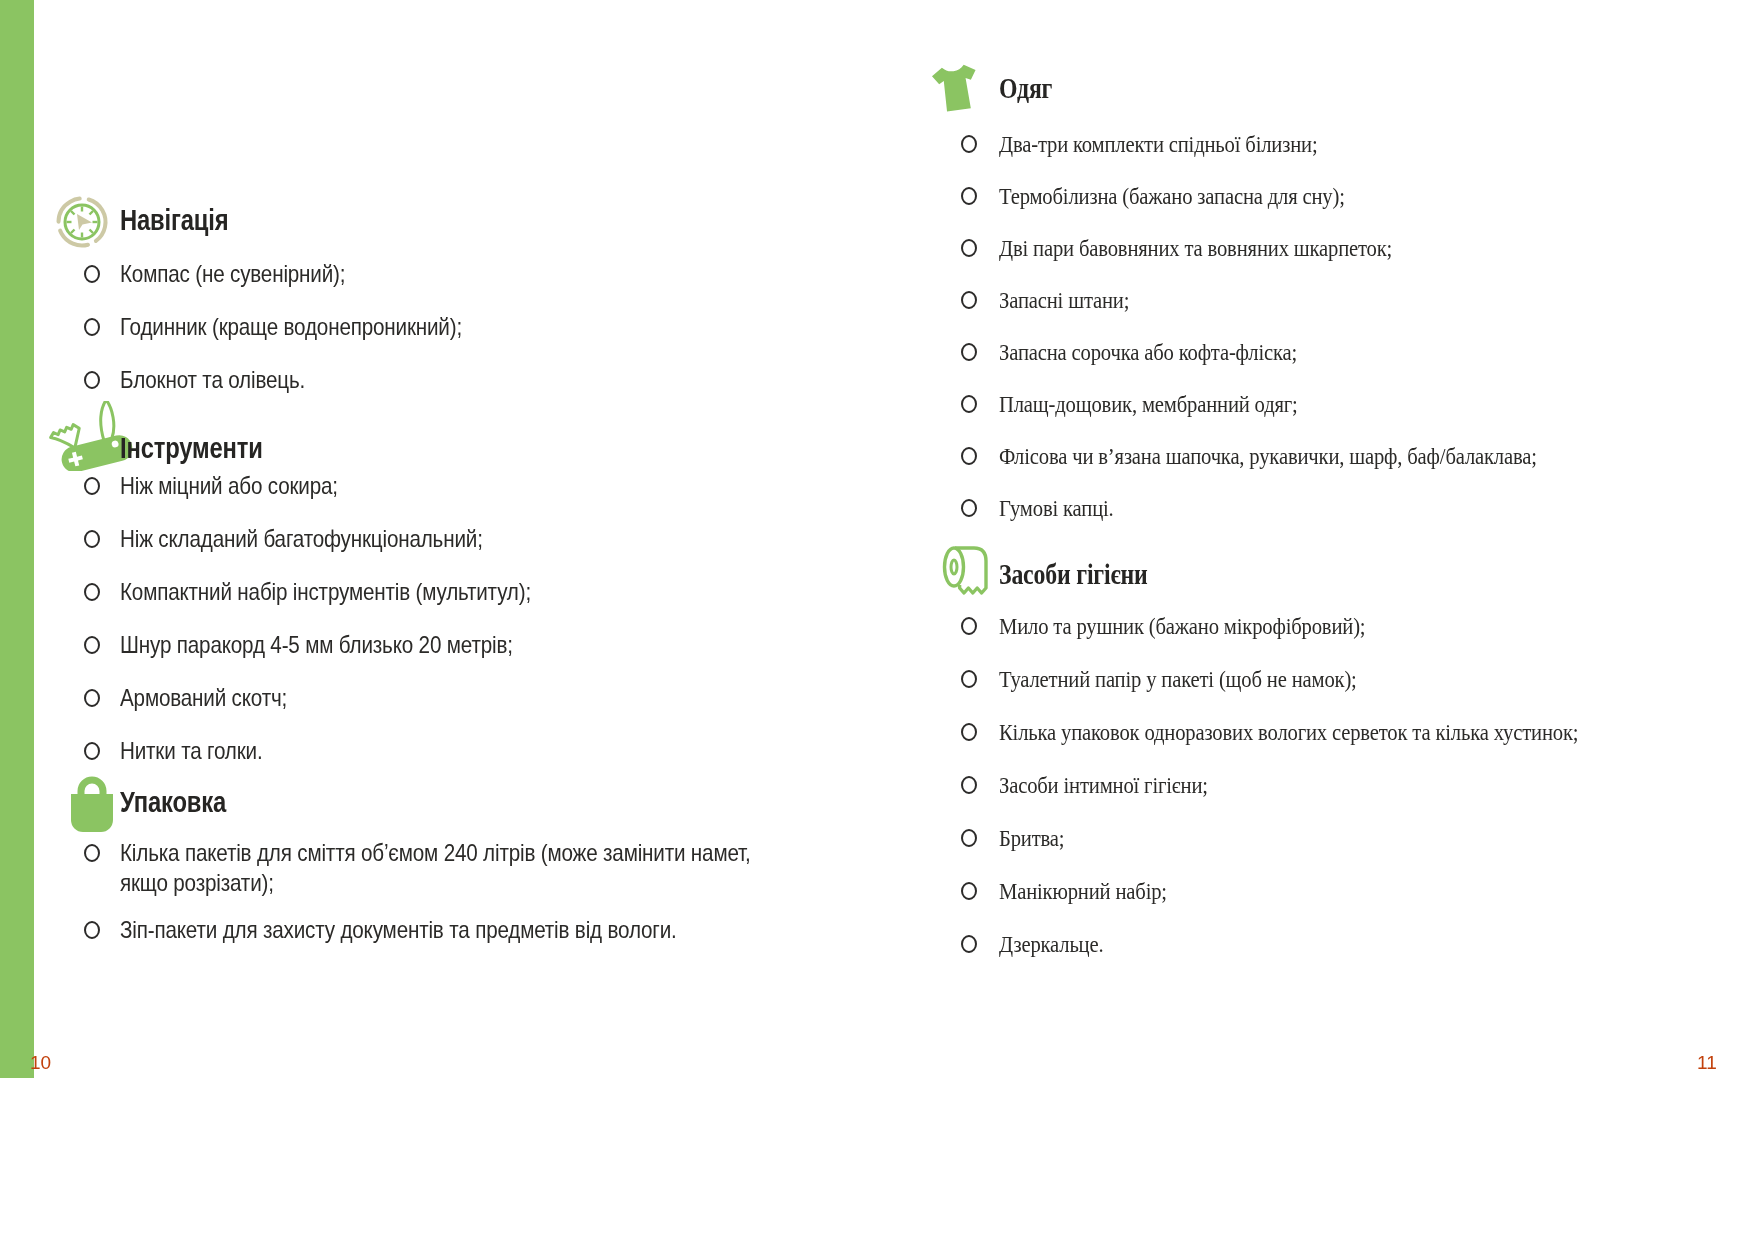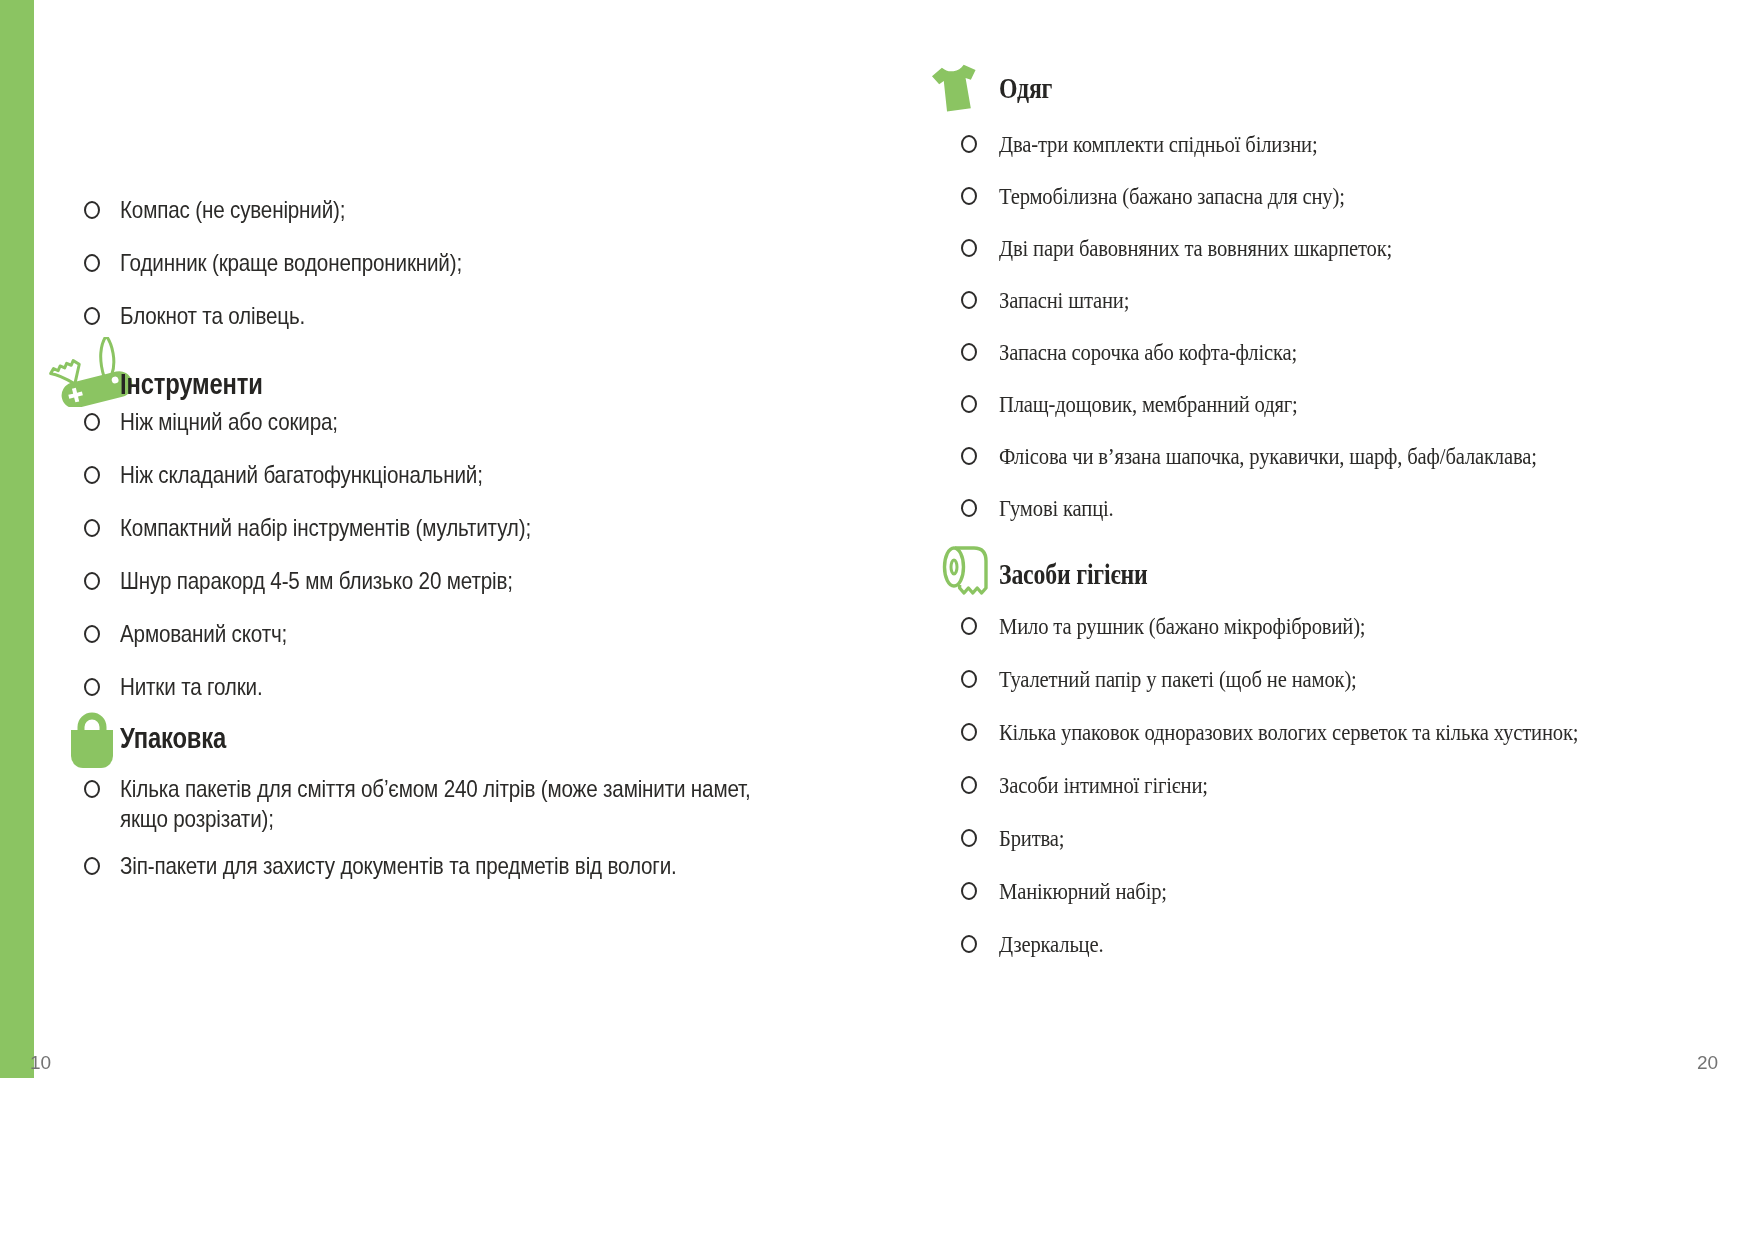--- a/index.html
+++ b/index.html
@@ -68,36 +68,56 @@
     line-height: 30px;
     letter-spacing: -0.2px;
     white-space: pre;
     transform: scaleX(0.86);
     transform-origin: 0 0;
     color: #2b2a28;
   }
   .page-num {
     position: absolute;
     font-size: 19px;
-    color: #737373;
+    color: #c2410c;
     top: 1052px;
   }
   .page-num.left  { left: 30px; }
   .page-num.right { left: 1697px; }
   .icon-svg { display: block; }
 </style>
 </head>
 <body>
 
 <div class="page">
 
   <div class="accent-bar"></div>
 
   <div class="col col-left">
 
+    <div class="sec-header hdr-nav">
+      <span class="icon-box" style="left:0; top:0;">
+        <svg class="icon-svg" width="54" height="54" viewBox="0 0 54 54">
+          <circle cx="27" cy="27" r="23.5" fill="none" stroke="#cdc9a5" stroke-width="4" stroke-dasharray="34 9" stroke-linecap="round" transform="rotate(-30 27 27)"></circle>
+          <circle cx="27" cy="27" r="17" fill="none" stroke="#8bc462" stroke-width="3"></circle>
+          <g stroke="#8bc462" stroke-width="2.4">
+            <line x1="27" y1="11.5" x2="27" y2="16.5"></line>
+              <line x1="27" y1="37.5" x2="27" y2="42.5"></line>
+            <line x1="11.5" y1="27" x2="16.5" y2="27"></line>
+              <line x1="37.5" y1="27" x2="42.5" y2="27"></line>
+            <line x1="16" y1="16" x2="19.5" y2="19.5"></line>
+              <line x1="34.5" y1="34.5" x2="38" y2="38"></line>
+            <line x1="38" y1="16" x2="34.5" y2="19.5"></line>
+              <line x1="19.5" y1="34.5" x2="16" y2="38"></line>
+          </g>
+          <path d="M22 19 L37 27.5 L27.5 29.5 L24 35 Z" fill="#cdc9a5"></path>
+        </svg>
+      </span>
+      <h2 class="sec-title">Навігація</h2>
+    </div>
 
     <div class="item">
       <span class="bullet"></span>
       <span class="item-text">Компас (не сувенірний);</span>
     </div>
     <div class="item">
       <span class="bullet"></span>
       <span class="item-text">Годинник (краще водонепроникний);</span>
     </div>
     <div class="item endsec">
@@ -256,15 +276,15 @@
       <span class="item-text">Манікюрний набір;</span>
     </div>
     <div class="item endsec">
       <span class="bullet"></span>
       <span class="item-text">Дзеркальце.</span>
     </div>
 
   </div>
 
   <div class="page-num left">10</div>
-  <div class="page-num right">20</div>
+  <div class="page-num right">11</div>
 
 </div>
 
 </body></html>

